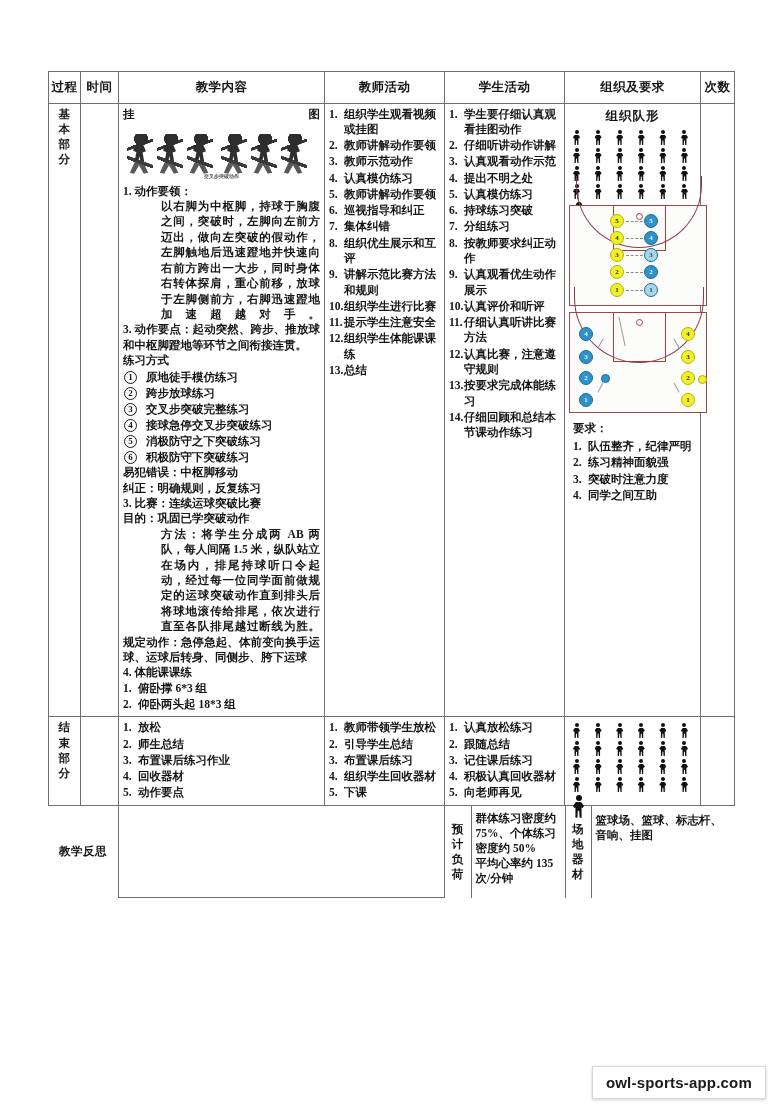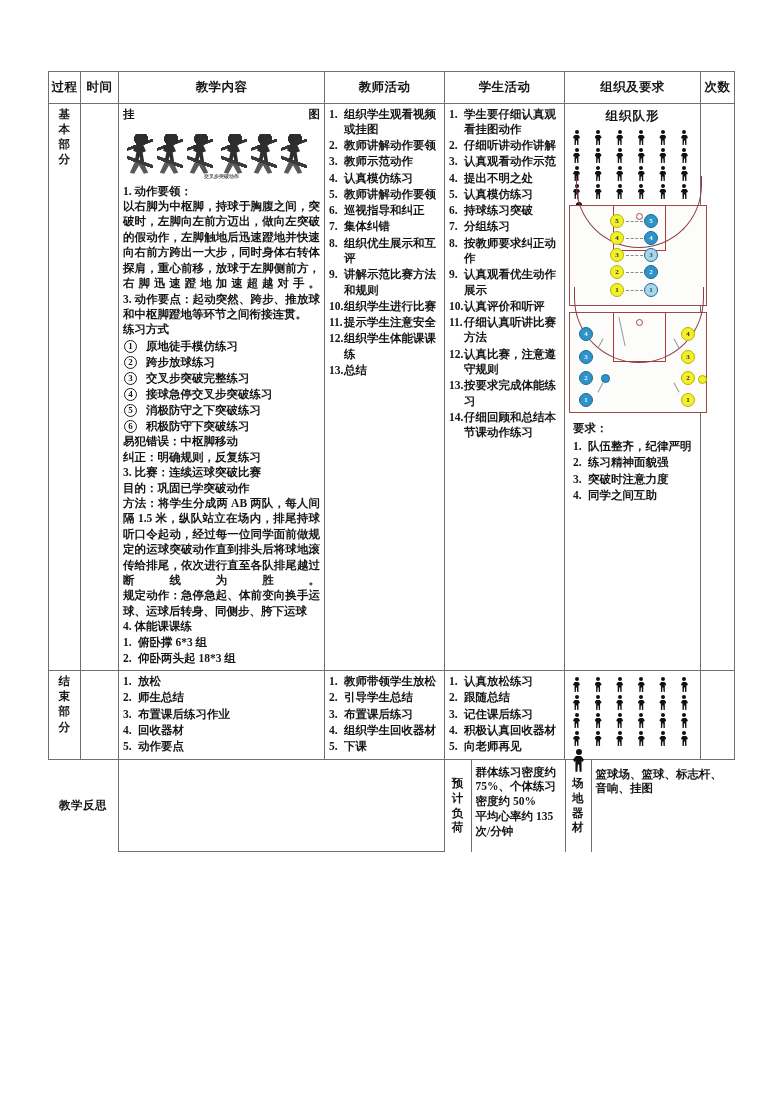--- a/index.html
+++ b/index.html
@@ -72,21 +72,21 @@
     flex: 0 0 auto;
     min-width: 15px;
     text-align: left;
     font-weight: 700;
   }
   ol.num > li .t { flex: 1 1 auto; }
 
   
   .cc p { margin: 0 0 0 0; line-height: 1.34; text-align: justify; }
   .cc .hdline { font-weight: 800; }
-  .cc .just { text-align: justify; text-align-last: justify; }
+  .cc .just { text-align: justify; text-align-last: justify; margin-left: 38px; }
   .cc .row-sp { display: flex; justify-content: space-between; }
 
   
   .circ-list { margin: 0; padding: 0; list-style: none; }
   .circ-list li {
     display: flex;
     align-items: flex-start;
     line-height: 1.4;
   }
   .circ-list li .cnum {
@@ -755,14 +755,15 @@
             </td>
             <td style="border-top:none;border-bottom:none;border-right:none;vertical-align:top;padding-top:7px">篮球场、篮球、标志杆、音响、挂图</td>
           </tr>
         </tbody>
             </table>
       </td>
     </tr>
   </tbody>
     </table>
 
+  <div class="watermark">owl-sports-app.com</div>
 
 </div>
 
 </body></html>

